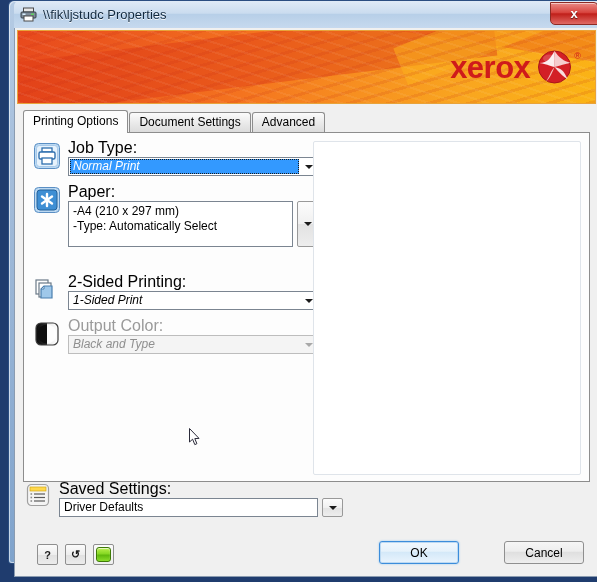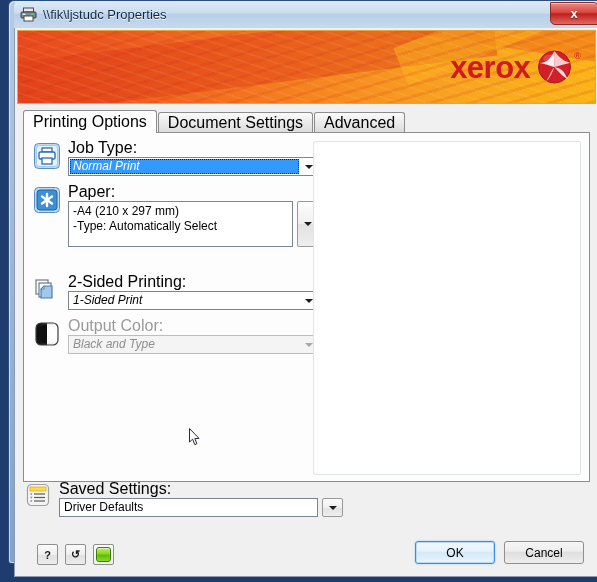--- a/index.html
+++ b/index.html
@@ -163,21 +163,21 @@
     height: 22px;
     display: flex;
     align-items: flex-end;
     z-index: 3;
   }
   .tab {
     height: 20px;
     line-height: 19px;
     padding: 0 9px;
     margin-right: 1px;
-    font-size: 16px;
+    font-size: 12px;
     color: #000;
     background: linear-gradient(to bottom, #fbfbfb 0%, #ebebeb 50%, #dcdcdc 100%);
     border: 1px solid #8d8d8d;
     border-bottom: none;
     border-radius: 3px 3px 0 0;
     box-sizing: border-box;
     cursor: default;
   }
   .tab.active {
     height: 23px;
@@ -384,20 +384,21 @@
     border-radius: 3px;
     background: linear-gradient(to bottom, #b9f04a 0%, #86d823 45%, #5fb80c 55%, #8ade2a 100%);
     border: 1px solid #3e7a06;
     box-shadow: inset 0 1px 1px rgba(255,255,255,0.7);
   }
 
   .action-btns {
     position: absolute;
     right: 14px; top: 3px;
     display: flex;
+    gap: 36px;
   }
   .btn {
     width: 80px; height: 23px;
     margin-left: 9px;
     background: linear-gradient(to bottom, #f6f6f6 0%, #ededed 45%, #dedede 46%, #eeeeee 100%);
     border: 1px solid #8f8f8f;
     border-radius: 3px;
     box-sizing: border-box;
     display: flex;
     align-items: center;

